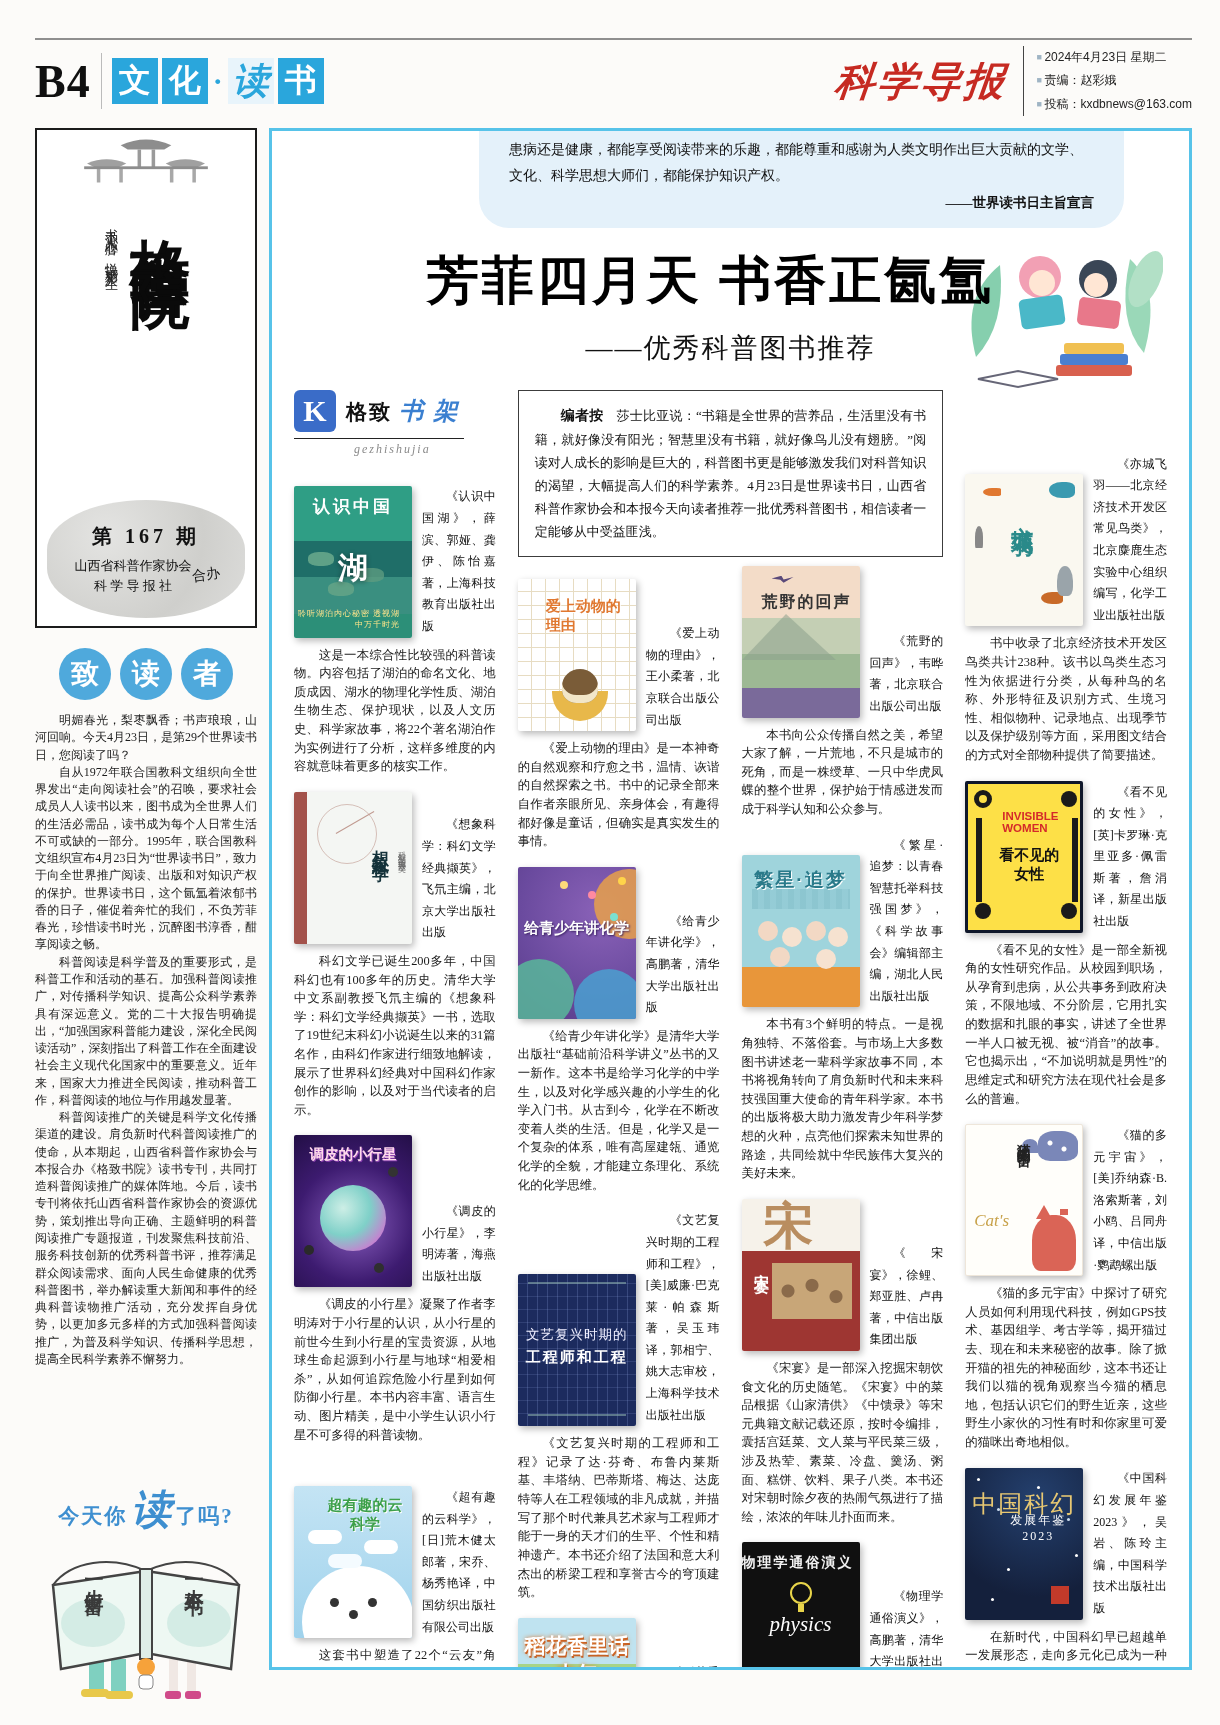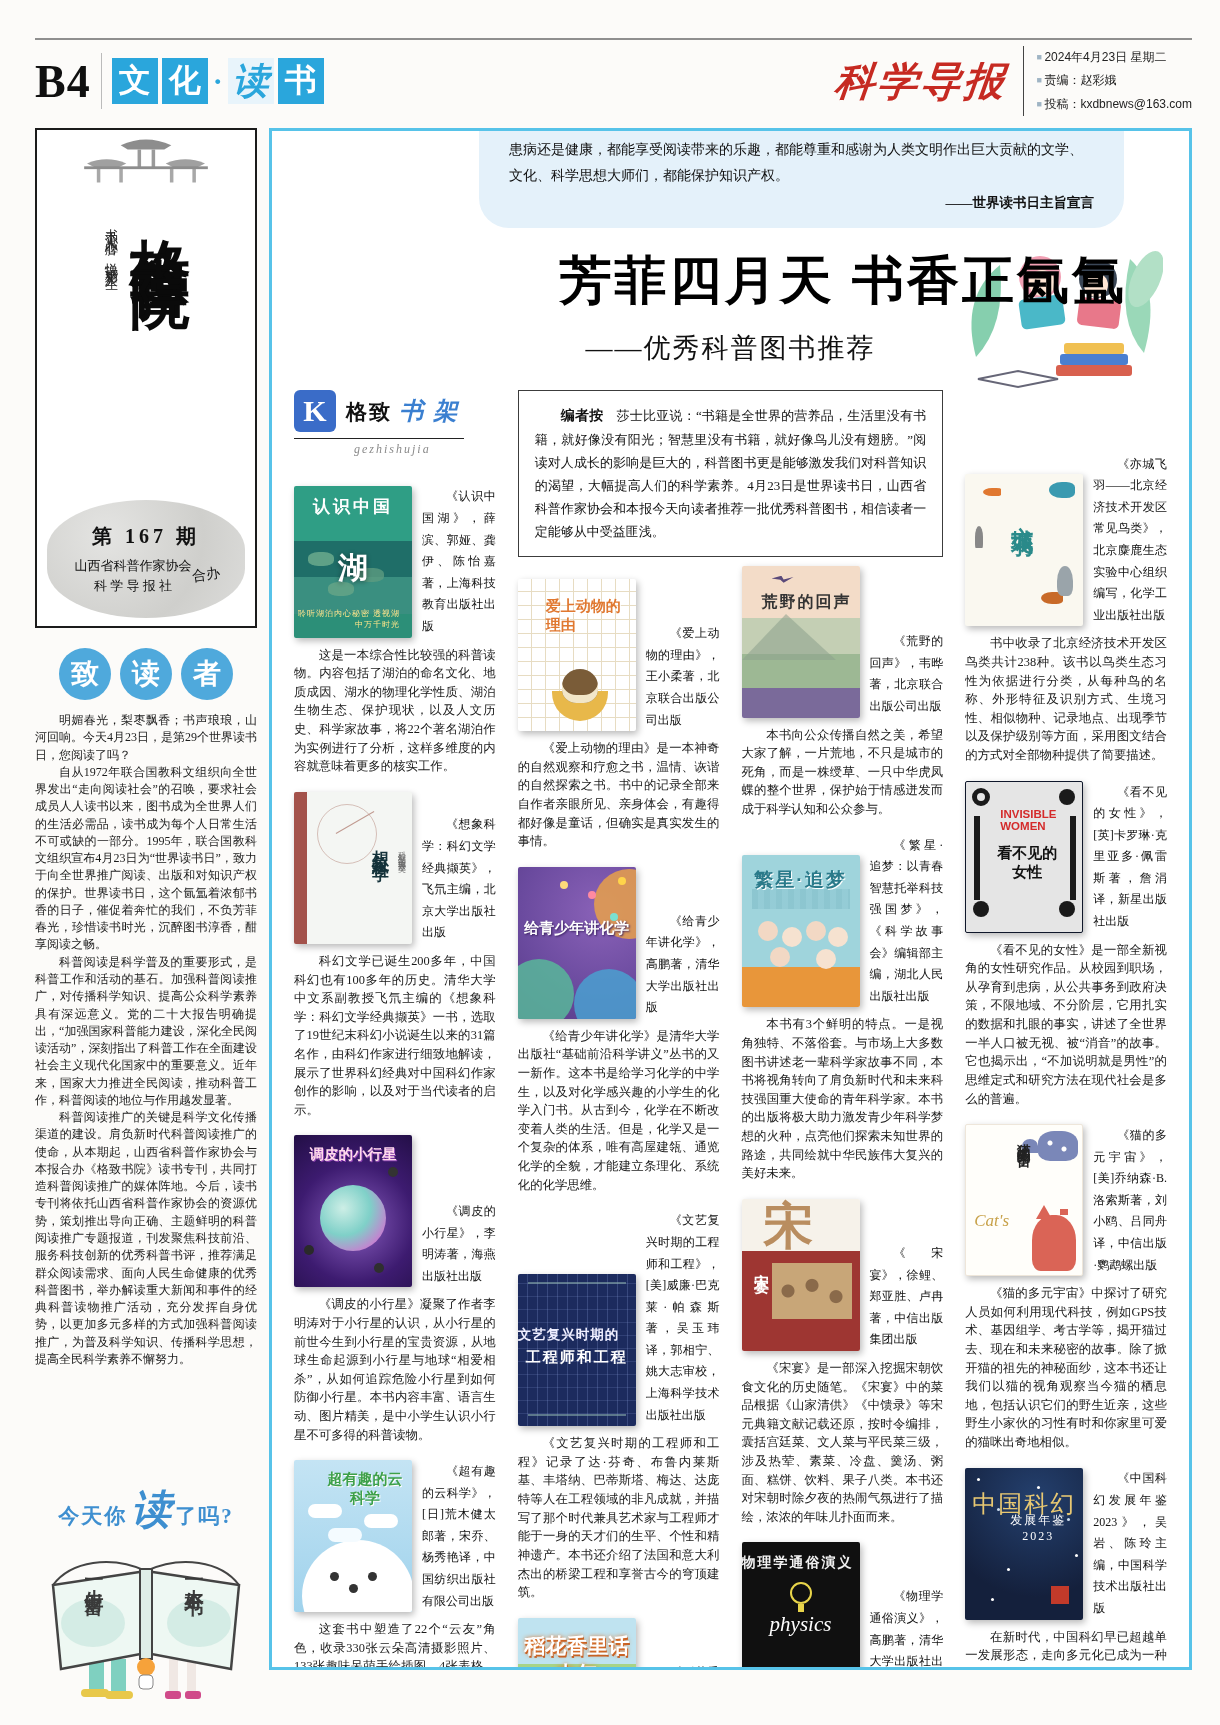--- a/index.html
+++ b/index.html
@@ -51,21 +51,21 @@
   .vlabel { position:absolute; writing-mode:vertical-rl; font-size:19px; font-weight:700; color:#3a3a3a; letter-spacing:4px; }
   .vl-left { left:40px; top:28px; }
   .vl-right { right:44px; top:28px; }
 
   
   .main-box { flex:1; border:3px solid #57c3e9; background:#fff; height:1542px; padding:20px 22px 14px; position:relative; overflow:hidden; }
   .bubble { position:relative; z-index:3; width:645px; margin:-56px 0 4px 185px; background:#e4f1fa; border-radius:30px; padding:16px 30px 12px; font-size:14px; line-height:1.85; color:#111; }
   .bubble .q { text-indent:2em; }
   .bubble .src { text-align:right; font-weight:700; font-size:13.5px; margin-top:2px; }
   .deco { position:absolute; top:96px; right:26px; z-index:1; }
-  .main-title { position:relative; z-index:2; text-align:right; font-family:"Liberation Sans","DejaVu Sans",sans-serif; font-size:52px; font-weight:900; letter-spacing:3px; color:#000; margin:18px 40px 8px 0; }
+  .main-title { position:relative; z-index:2; text-align:center; font-family:"Liberation Sans","DejaVu Sans",sans-serif; font-size:52px; font-weight:900; letter-spacing:3px; color:#000; margin:18px 40px 8px 0; }
   .main-sub { text-align:center; font-size:27px; color:#111; margin:14px 0 24px; letter-spacing:2px; }
 
   .cols { display:flex; gap:22px; }
   .col { flex:1; min-width:0; }
 
   
   .shelf { height:74px; margin-bottom:22px; }
   .shelfrow { display:flex; align-items:center; gap:10px; border-bottom:1.5px solid #222; padding-bottom:6px; width:170px; }
   .ktile { width:42px; height:42px; background:#3a6cc8; border-radius:6px; color:#fff; font-size:30px; font-weight:700; display:flex; align-items:center; justify-content:center; font-family:"Liberation Serif",serif; }
   .shelfname { font-size:21px; font-weight:800; color:#111; letter-spacing:2px; white-space:nowrap; }
@@ -99,38 +99,38 @@
   .cv1 .cl1 { right:20px; top:44px; writing-mode:vertical-rl; font-size:17px; font-weight:700; color:#14323a; letter-spacing:5px; }
   .cv1 .cl2 { right:6px; top:52px; writing-mode:vertical-rl; font-size:8px; color:#666; letter-spacing:2px; }
   .cv1 .d1 { left:10px; top:12px; width:60px; height:60px; border:1px solid #c09a90; border-radius:50%; opacity:.6; }
   .cv1 .d2 { left:26px; top:30px; width:44px; height:1px; background:#c09a90; transform:rotate(-30deg); }
 
   .cv2 { background:radial-gradient(circle at 52% 58%, #8a5fc0 0%, #3d1b70 55%, #220e45 100%); }
   .cv2 .cl1 { top:10px; left:4px; right:4px; text-align:center; font-size:14.5px; font-weight:800; color:#ffd9ec; text-shadow:1px 1px 0 #8a3fb0; font-family:"Liberation Sans",sans-serif; }
   .cv2 .d1 { left:26px; top:50px; width:66px; height:66px; border-radius:50%; background:radial-gradient(circle at 35% 35%, #cdeee6, #7fd0c8 45%, #c77fd0 78%, #5a3a8a); }
   .cv2 .d2 { left:10px; top:110px; width:10px; height:10px; border-radius:50%; background:#2a2a2a; box-shadow:84px -78px 0 #333, 70px 18px 0 #2f2f2f; }
 
-  .cv3 { background:linear-gradient(180deg,#c4e4f4,#9fd2ec); }
+  .cv3 { background:linear-gradient(180deg,#c4e4f4,#9fd2ec);margin-top:26px; }
   .cv3 .cl1 { top:10px; right:4px; width:86px; text-align:center; font-size:15px; font-weight:800; color:#3da04a; text-shadow:1px 1px 0 #fff; font-family:"Liberation Sans",sans-serif; }
   .cv3 .d1 { left:8px; bottom:-40px; width:112px; height:112px; background:#fff; border-radius:50%; }
   .cv3 .d1::before { content:""; position:absolute; left:28px; top:32px; width:9px; height:9px; border-radius:50%; background:#333; box-shadow:38px 0 0 #333, 19px 12px 0 #333; }
   .cv3 .d2 { left:14px; top:44px; width:34px; height:14px; background:#fff; border-radius:10px; box-shadow:56px 10px 0 #fff, 20px 24px 0 #f4fbff; }
 
   .cv4 { background:linear-gradient(#f7f0dc 0 100%); background-image:repeating-linear-gradient(0deg,transparent 0 13px,#e7dcc2 13px 14px),repeating-linear-gradient(90deg,transparent 0 13px,#e7dcc2 13px 14px); }
   .cv4 .cl1 { top:18px; left:28px; right:4px; font-size:15px; font-weight:800; color:#e07830; text-shadow:1px 1px 0 #fff; font-family:"Liberation Sans",sans-serif; }
   .cv4 .d1 { left:34px; bottom:10px; width:56px; height:30px; background:#e8b84a; border-radius:0 0 28px 28px; }
   .cv4 .d2 { left:44px; bottom:28px; width:36px; height:34px; background:#7a5c38; border-radius:50% 50% 40% 40%; box-shadow:inset 0 -8px 0 #f2e6c8; }
 
   .cv5 { background:radial-gradient(circle at 70% 30%, #8a62b8, #6a4a9e 60%, #563a86); }
   .cv5 .cl1 { top:52px; left:6px; right:6px; text-align:center; font-size:15px; font-weight:800; color:#fff; text-shadow:1px 1px 2px #3a2060; font-family:"Liberation Sans",sans-serif; }
   .cv5 .d1 { left:-14px; bottom:-10px; width:70px; height:70px; border-radius:50%; background:#59b89a; opacity:.85; box-shadow:90px -90px 0 #e8a04a, 70px 10px 0 #4aa0d0; }
   .cv5 .d2 { right:10px; top:10px; width:8px; height:8px; border-radius:50%; background:#ffd44a; box-shadow:-30px 14px 0 #ff8aa0, -8px 36px 0 #7ae0d0, -58px 4px 0 #ffda7a; }
 
   .cv6 { background:#1c2b5e; background-image:repeating-linear-gradient(90deg,transparent 0 9px,rgba(140,160,220,.25) 9px 10px),repeating-linear-gradient(0deg,transparent 0 12px,rgba(140,160,220,.18) 12px 13px); }
-  .cv6 .cl1 { top:52px; left:0; right:0; font-size:13.5px; font-weight:700; color:#eef; letter-spacing:1px; }
+  .cv6 .cl1 { top:52px; left:0; right:0; text-align:center; font-size:13.5px; font-weight:400; color:#eef; letter-spacing:1px; }
   .cv6 .cl2 { top:74px; left:0; right:0; text-align:center; font-size:15px; font-weight:800; color:#fff; letter-spacing:2px; }
   .cv6 .d1 { left:10px; top:8px; right:10px; height:2px; background:#8aa; opacity:.6; box-shadow:0 132px 0 #8aa; }
 
   .cv7 { background:linear-gradient(180deg,#bfe3f0 0 30%,#a8d487 30% 55%,#f0c060 55% 86%,#d84a3a 86%); }
   .cv7 .cl1 { top:14px; left:0; right:0; text-align:center; font-size:21px; font-weight:900; color:#fff; text-shadow:0 0 4px #e07830,1px 2px 0 #c05a20; font-family:"Liberation Sans",sans-serif; }
 
   .cv8 { background:linear-gradient(180deg,#f3dcc8 0 34%,#c4cfb4 34% 58%,#9db894 58% 80%,#7a6a9a 80%); }
   .cv8 .cl1 { top:26px; right:8px; font-size:16px; font-weight:800; color:#333; letter-spacing:2px; }
   .cv8 .d1 { left:30px; top:10px; width:22px; height:7px; background:#5a4a7a; clip-path:polygon(0 40%,45% 0,55% 55%,100% 20%,55% 100%,40% 60%); }
   .cv8 .d2 { left:0; top:48px; width:0; height:0; border-left:44px solid transparent; border-right:50px solid transparent; border-bottom:46px solid rgba(140,160,140,.55); }
@@ -149,21 +149,21 @@
   .cv11 .cl1 { top:12px; left:0; right:0; text-align:left; color:#f2f2f2; font-size:14px; font-weight:700; letter-spacing:2px; }
   .cv11 .cl2 { top:70px; left:0; right:0; text-align:center; color:#fff; font-size:21px; font-style:italic; font-family:"Liberation Serif",serif; }
   .cv11 .d1 { left:48px; top:40px; width:22px; height:22px; border:2px solid #e8d44a; border-radius:50%; }
   .cv11 .d2 { left:56px; top:62px; width:6px; height:8px; background:#e8d44a; }
 
   .cv12 { background:#faf8f0; }
   .cv12 .cl1 { top:34px; left:42px; writing-mode:vertical-rl; font-size:22px; font-weight:800; color:#2a8a8a; letter-spacing:4px; }
   .cv12 .d1 { right:8px; top:8px; width:26px; height:16px; background:#3a9ab0; border-radius:60% 40% 40% 60%; box-shadow:-70px 2px 0 -4px #e07830, -10px 108px 0 -2px #c86a28; }
   .cv12 .d2 { right:10px; bottom:30px; width:16px; height:30px; background:#9aa4aa; border-radius:50% 50% 30% 30%; box-shadow:-86px -44px 0 -4px #888; }
 
-  .cv13 { background:#e5e5e5; border:1px solid #0f172a; }
+  .cv13 { background:#fde047; border:3px solid #0f172a; }
   .cv13 .cl1 { top:26px; left:34px; width:56px; color:#d42a2a; font-size:11.5px; font-weight:900; font-family:"Liberation Sans",sans-serif; }
   .cv13 .cl2 { top:62px; left:30px; width:62px; text-align:center; color:#111; font-size:15px; font-weight:800; }
   .cv13 .d1 { left:6px; top:6px; width:18px; height:18px; border:5px solid #1a1a1a; border-radius:50%; box-shadow:86px 0 0 -1px #1a1a1a, 0 112px 0 -1px #1a1a1a, 86px 112px 0 -1px #1a1a1a; background:transparent; }
   .cv13 .d2 { left:8px; top:34px; width:6px; height:84px; background:#1a1a1a; box-shadow:96px 0 0 #1a1a1a; }
 
   .cv14 { background:#fffefa; border:1px solid #eee6da; }
   .cv14 .cl1 { top:8px; left:48px; writing-mode:vertical-rl; font-size:13.5px; font-weight:800; color:#222; letter-spacing:2px; }
   .cv14 .cl2 { bottom:44px; left:8px; color:#c8a24a; font-size:17px; font-style:italic; font-family:"Liberation Serif",serif; }
   .cv14 .d1 { right:6px; bottom:4px; width:44px; height:56px; background:#d44a3a; border-radius:45% 45% 20% 20%; opacity:.85; }
   .cv14 .d1::before { content:""; position:absolute; top:-10px; left:4px; width:0; height:0; border-left:8px solid transparent; border-right:8px solid transparent; border-bottom:14px solid #d44a3a; box-shadow:20px 0 0 -4px #d44a3a; }

